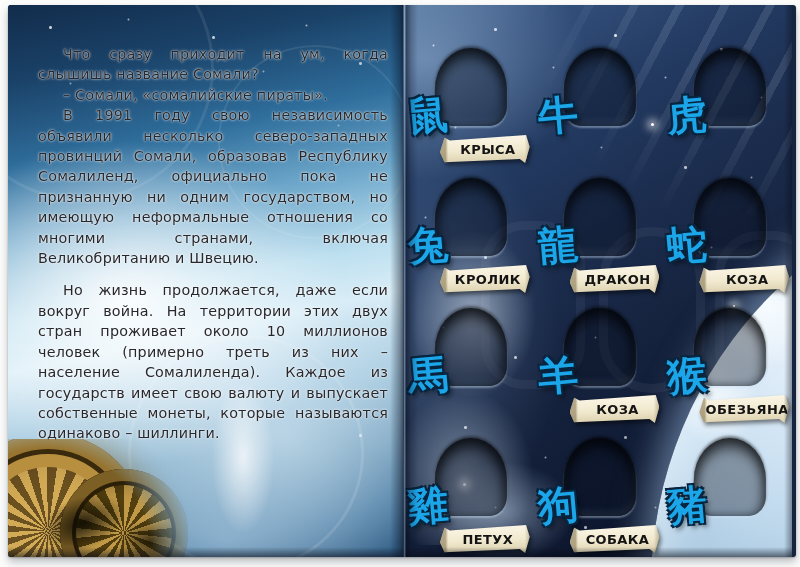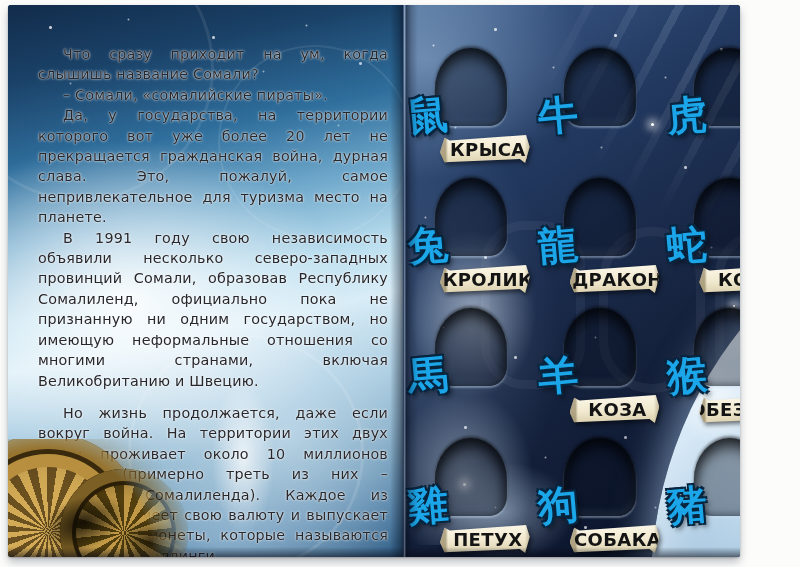--- a/index.html
+++ b/index.html
@@ -4,21 +4,21 @@
 <style>
   html,body{margin:0;padding:0;}
   body{
     width:800px;height:567px;background:#fbfbfa;overflow:hidden;
     font-family:"DejaVu Sans",sans-serif;
   }
   .photo{position:relative;width:800px;height:567px;background:#fcfcfb;}
 
   
   .album{
-    position:absolute;left:8px;top:5px;width:732px;height:552px;
+    position:absolute;left:8px;top:5px;width:788px;height:552px;
     border-radius:3px;overflow:hidden;
     box-shadow:0 5px 9px rgba(70,75,85,.35), 0 1px 2px rgba(0,0,0,.25);
     background:#16253f;
   }
 
   
   .page-left{
     position:absolute;left:0;top:0;width:395px;height:552px;overflow:hidden;
     background:
       radial-gradient(ellipse 340px 250px at 30% 54%, rgba(255,255,255,.92), rgba(255,255,255,0) 65%),
@@ -143,21 +143,21 @@
   .banner-wrap{position:absolute;left:37px;right:3px;top:97px;height:28px;z-index:7;
     filter:drop-shadow(2px 3px 2px rgba(0,0,0,.5));}
   .banner{
     width:100%;height:100%;display:flex;align-items:center;justify-content:center;
     background:
       linear-gradient(90deg, rgba(122,106,68,.55) 0 6%, rgba(122,106,68,0) 9%),
       linear-gradient(90deg, rgba(122,106,68,0) 94%, rgba(122,106,68,.4) 100%),
       linear-gradient(178deg,#fcf8ea 0%,#f1e9cf 55%,#d8cda9 100%);
     clip-path:polygon(0% 62%, 5% 10%, 11% 20%, 96% 0%, 100% 42%, 95% 100%, 89% 86%, 5% 97%);}
   .banner span{
-    font-size:18px;font-weight:bold;color:#141414;letter-spacing:.4px;
+    font-size:13px;font-weight:bold;color:#141414;letter-spacing:.4px;
     padding-left:6px;white-space:nowrap;}
 
   
   .edge-bottom{position:absolute;left:0;bottom:0;width:100%;height:10px;z-index:20;
     background:linear-gradient(180deg, rgba(6,10,22,0), rgba(6,10,22,.55));}
   .edge-right{position:absolute;right:0;top:0;width:8px;height:100%;z-index:20;
     background:linear-gradient(270deg, rgba(6,10,22,.4), rgba(6,10,22,0));}
 </style>
 </head>
 <body>
@@ -168,21 +168,20 @@
     <div class="page-left">
       <div class="lp-ring r1"></div>
       <div class="lp-ring r2"></div>
       <div class="lp-ring r3"></div>
       <div class="stars-left"></div>
       <div class="lp-beam"></div>
 
       <div class="text-block">
         <p>Что сразу приходит на ум, когда слышишь название Сомали?</p>
         <p>– Сомали, «сомалийские пираты».</p>
-        <p>Да, у государства, на территории которого вот уже более 20 лет не прекращается гражданская война, дурная слава. Это, пожалуй, самое непривлекательное для туризма место на планете.</p>
         <p>В 1991 году свою независимость объявили несколько северо-западных провинций Сомали, образовав Республику Сомалиленд, официально пока не признанную ни одним государством, но имеющую неформальные отношения со многими странами, включая Великобританию и Швецию.</p>
         <p class="gap-sm">Но жизнь продолжается, даже если вокруг война. На территории этих двух стран проживает около 10 миллионов человек (примерно треть из них – население Сомалиленда). Каждое из государств имеет свою валюту и выпускает собственные монеты, которые называются одинаково – шиллинги.</p>
 
       </div>
 
       <div class="astro">
         <div class="glow"></div>
         <div class="gear1"></div>
         <div class="gear2"></div>
         <div class="shadow1"></div>

